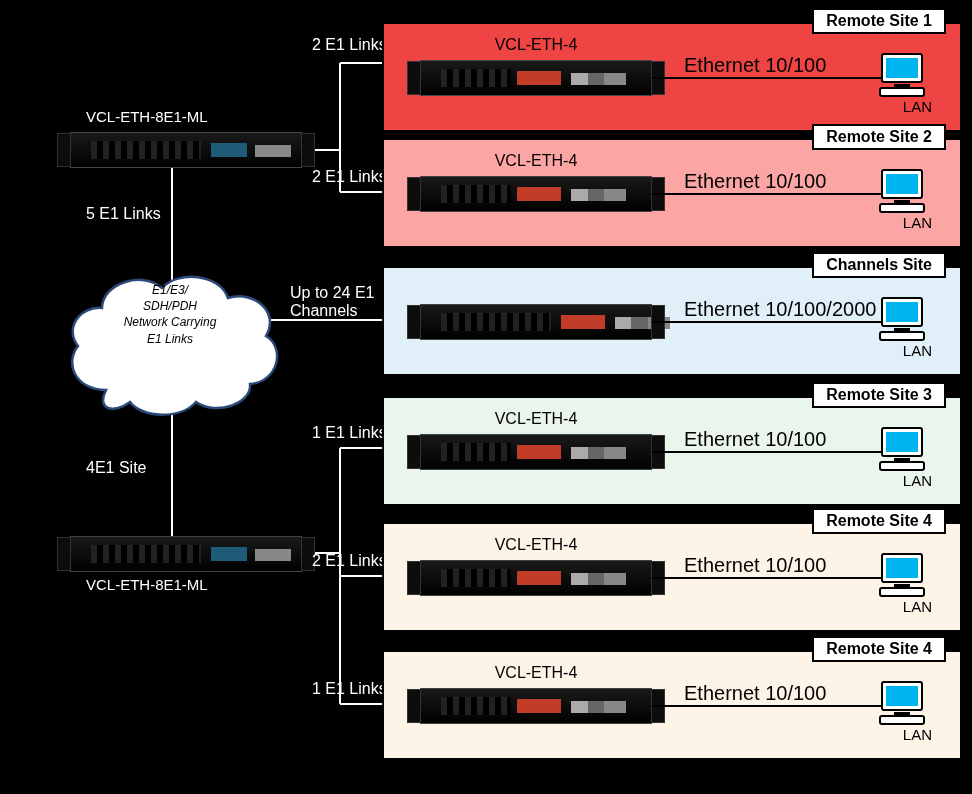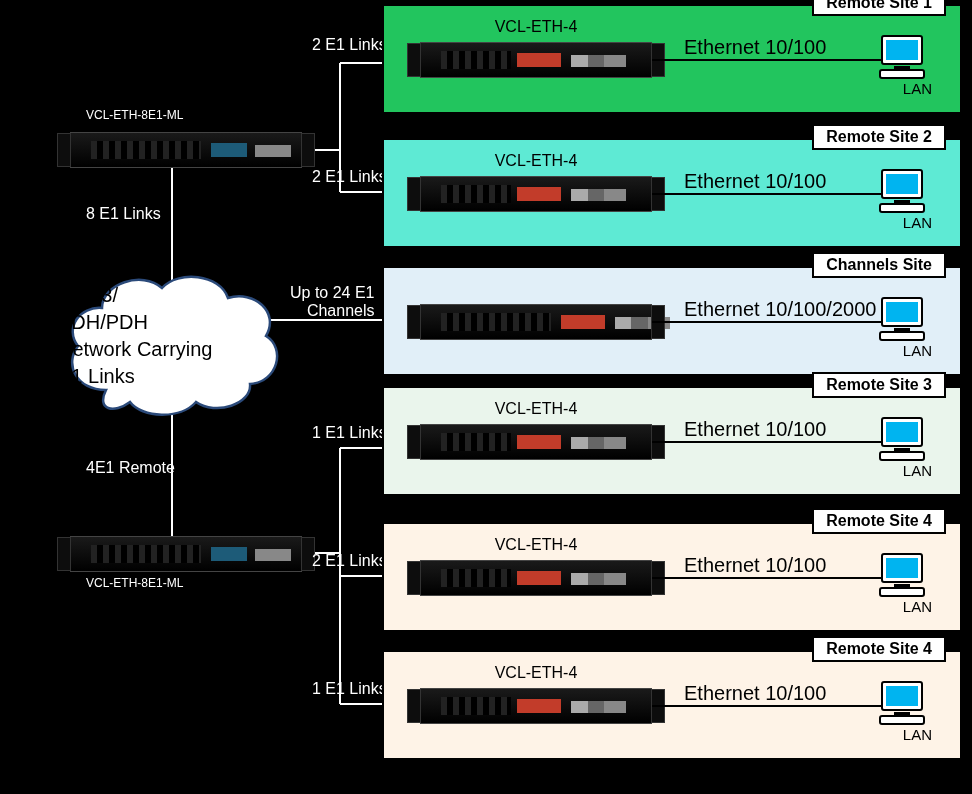--- a/index.html
+++ b/index.html
@@ -11,24 +11,24 @@
     color:#000;
     overflow:hidden;
   }
   
   .site{
     position:absolute;
     left:382px;width:580px;height:110px;
     border:2px solid #000;
     box-sizing:border-box;
   }
-  .site1{top:4px;  background:#22c55e}
-  .site2{top:138px; background:#5eead4}
+  .site1{top:22px;  background:#ef4444}
+  .site2{top:138px; background:#fca5a5}
   .site3{top:266px; background:#e1eff8}
-  .site4{top:386px; background:#eaf5ec}
+  .site4{top:396px; background:#eaf5ec}
   .site5{top:522px; background:#fef3e7}
   .site6{top:650px; background:#fef3e7}
 
   .site-title{
     position:absolute;
     top:-16px;right:14px;
     background:#fff;
     border:2px solid #000;
     font-weight:bold;
     font-size:16px;
@@ -115,32 +115,32 @@
     position:absolute;top:10px;left:140px;width:36px;height:14px;background:#1d5b78;
   }
   .lrack .port{
     position:absolute;top:12px;left:184px;width:36px;height:12px;
     background:#888;
   }
   .lr1{top:132px}
   .lr2{top:536px}
   .lrack-label{
     position:absolute;left:86px;
-    font-size:12px;color:#fff;white-space:nowrap;text-align:center;
+    font-size:15px;color:#fff;white-space:nowrap;text-align:center;
   }
   .lbl1{top:108px}
   .lbl2{top:576px}
 
   
   .cloud{
     position:absolute;top:264px;left:58px;width:224px;height:158px;
   }
   .cloud-text{
     position:absolute;top:18px;left:0;width:100%;
-    font-size:20px;line-height:1.35;
+    text-align:center;font-size:12px;line-height:1.35;font-style:italic;
   }
 
   
   .wlabel{
     position:absolute;color:#fff;font-size:16px;white-space:nowrap;
   }
 
 </style>
 </head>
 <body>
@@ -195,26 +195,26 @@
 
 <div class="lrack lr2">
   <div class="slot"></div>
     <div class="midslot"></div>
     <div class="port"></div>
 </div>
 <div class="lrack-label lbl2">VCL-ETH-8E1-ML</div>
 
 <div class="wlabel" style="top:36px;left:312px">2 E1 Links</div>
 <div class="wlabel" style="top:168px;left:312px">2 E1 Links</div>
-<div class="wlabel" style="top:205px;left:86px">8 E1 Links</div>
-
-<div class="wlabel" style="top:284px;left:290px;white-space:pre-line;text-align:right">Up to 24 E1
+<div class="wlabel" style="top:205px;left:86px">5 E1 Links</div>
+
+<div class="wlabel" style="top:284px;left:290px;white-space:pre-line;text-align:left">Up to 24 E1
 Channels</div>
 
-<div class="wlabel" style="top:459px;left:86px">4E1 Remote</div>
+<div class="wlabel" style="top:459px;left:86px">4E1 Site</div>
 <div class="wlabel" style="top:424px;left:312px">1 E1 Links</div>
 <div class="wlabel" style="top:552px;left:312px">2 E1 Links</div>
 <div class="wlabel" style="top:680px;left:312px">1 E1 Links</div>
 
 <div class="site site1">
   <div class="site-title">Remote Site 1</div>
   <div class="device-label">VCL-ETH-4</div>
   <div class="rack">
       <div class="slot"></div>
       <div class="midslot"></div>

